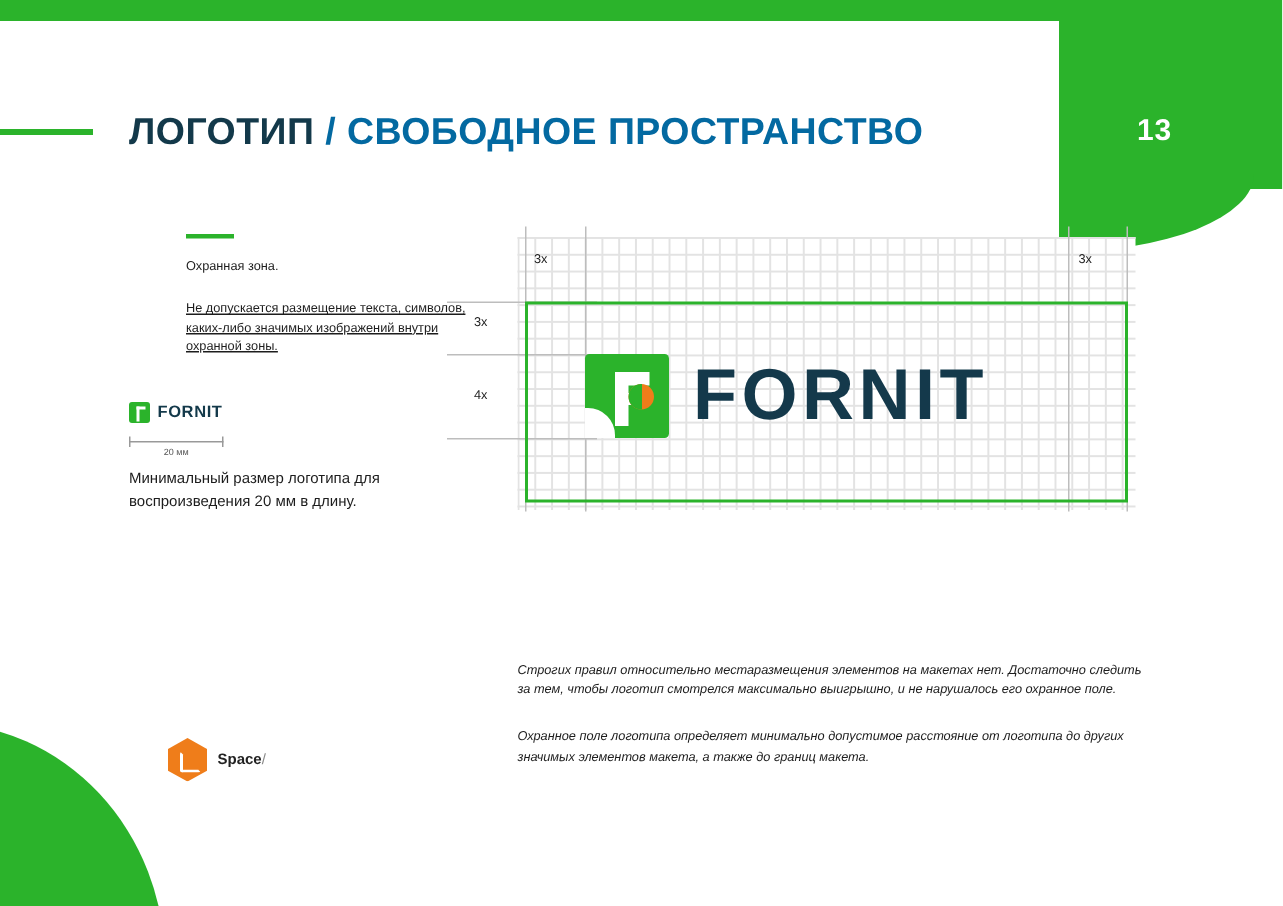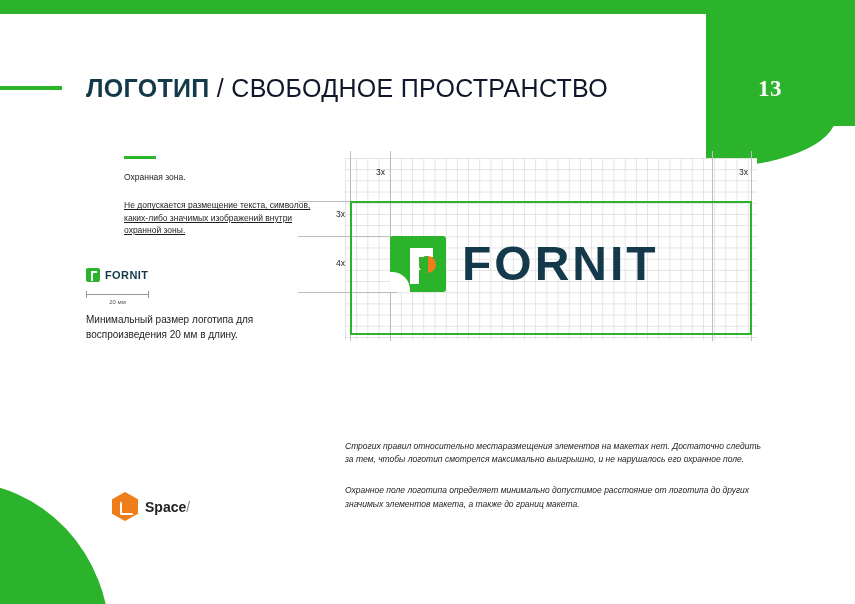--- a/index.html
+++ b/index.html
@@ -62,43 +62,42 @@
     background: #2bb32b;
     border-top-right-radius: 150px 160px;
   }
 
   
   .page-number {
     position: absolute;
     left: 758px;
     top: 76px;
     color: #ffffff;
-    font-size: 23px;
+    font-size: 20px;
     font-weight: bold;
     letter-spacing: 0.5px;
-    font-family: Liberation Serif, serif;
   }
 
   
   .title {
     position: absolute;
     left: 86px;
     top: 74px;
     font-size: 25px;
     letter-spacing: 0.3px;
     white-space: nowrap;
     color: #13394a;
   }
   .title .bold {
     font-weight: bold;
     color: #13394a;
   }
   .title .light {
-    font-weight: normal;
-    color: #0f172a;
+    font-weight: bold;
+    color: #0369a1;
   }
 
   
   .left-col {
     position: absolute;
     left: 86px;
     top: 156px;
     width: 200px;
     margin-left: 38px;
   }
@@ -234,21 +233,20 @@
   .h-guide {
     position: absolute;
     left: -47px;
     height: 1px;
     background: #bdbdbd;
   }
   .guide-label {
     position: absolute;
     font-size: 8.5px;
     color: #1d1d1d;
-    padding-left: 20px;
   }
 
   
   .logo-lockup {
     position: absolute;
     left: 45px;
     top: 78px;
     display: flex;
     align-items: center;
     gap: 16px;
@@ -361,21 +359,21 @@
     left: 8px;
     top: 9px;
     width: 10px;
     height: 10px;
     border: 2px solid #ffffff;
     border-radius: 2px;
     border-top-color: transparent;
     border-right-color: transparent;
   }
   .space-word {
-    font-size: 14px;
+    font-size: 10px;
     color: #222;
     font-weight: bold;
   }
   .space-word .slash {
     color: #888;
     font-weight: normal;
   }
 </style>
 </head>
 <body>

